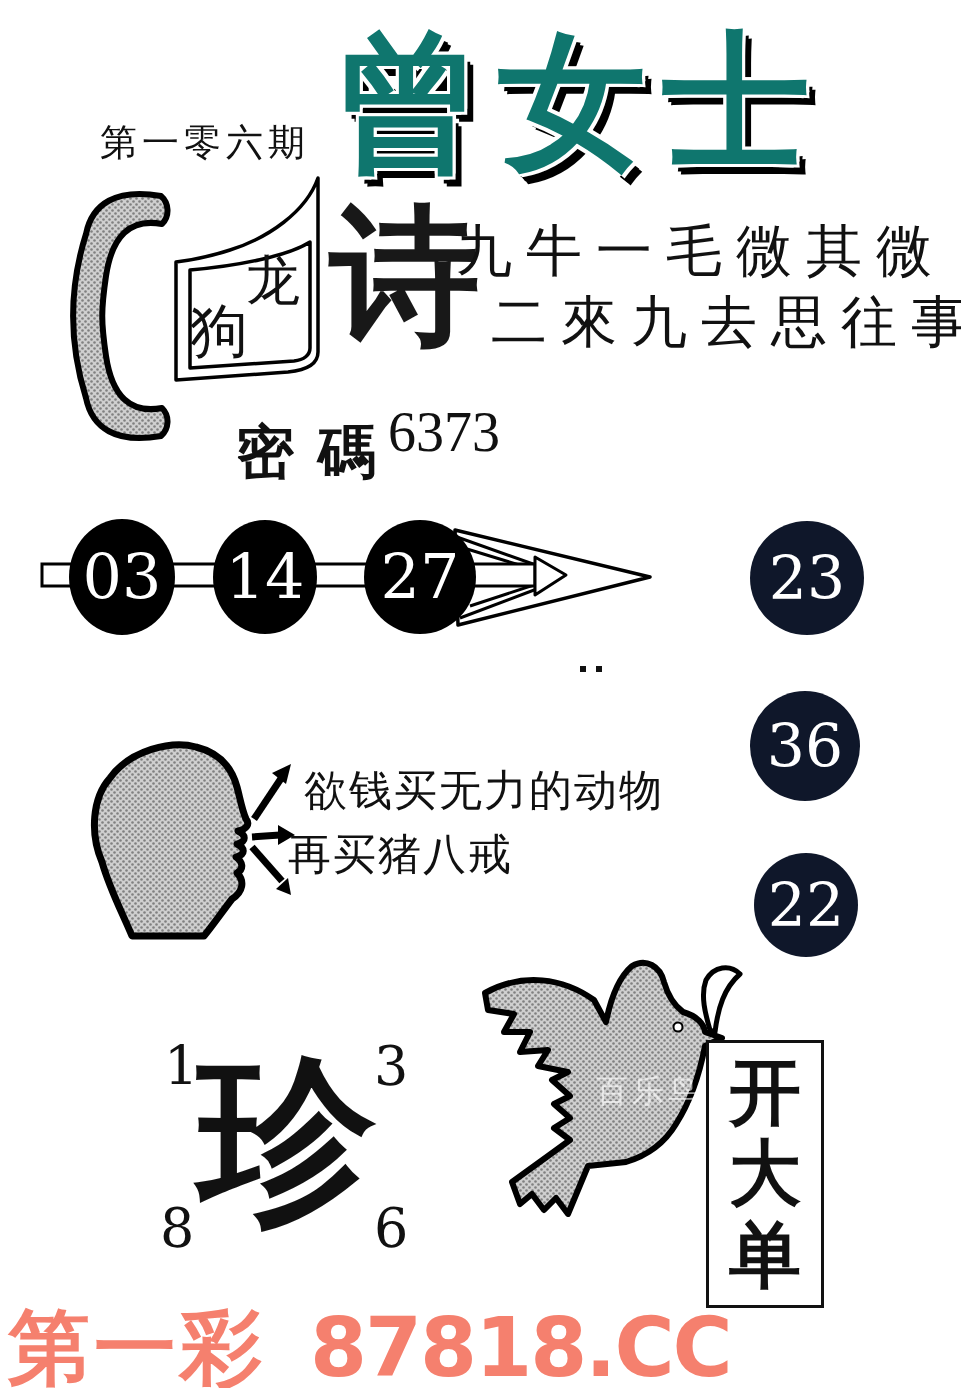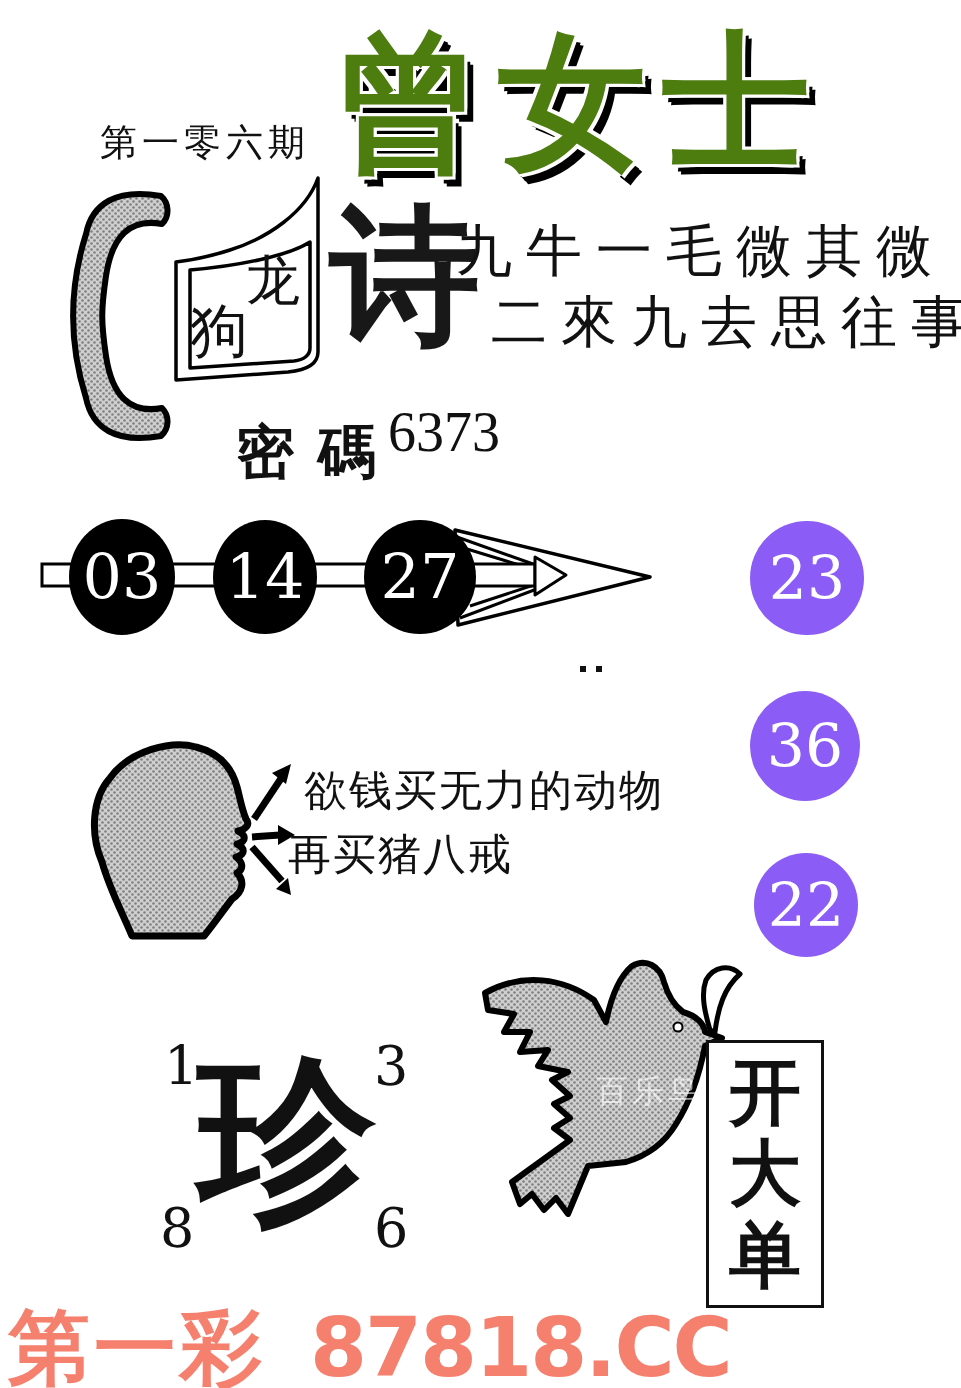--- a/index.html
+++ b/index.html
@@ -4,31 +4,31 @@
 <style>
   html,body{margin:0;padding:0;background:#e8e8e8;}
   .sheet{
     position:relative;width:961px;height:1388px;background:#ffffff;
     overflow:hidden;font-family:"Liberation Serif", serif;color:#111;
   }
   .abs{position:absolute;}
   .issue{font-size:37px;letter-spacing:5px;}
   .title{
     font-family:"DejaVu Sans", sans-serif;font-weight:bold;font-size:148px;
-    letter-spacing:16px;line-height:1;color:#4d7c0f;
+    letter-spacing:16px;line-height:1;color:#0f766e;
     text-shadow:-3px -3px 0 #fff,3px -3px 0 #fff,-3px 3px 0 #fff,3px 3px 0 #fff,
                  6px 7px 0 #000,9px 10px 0 #000;
   }
   .poem-char{font-size:150px;font-weight:bold;line-height:1;color:#181818;}
   .zodiac{line-height:1;color:#111;}
   .verse{font-size:56px;letter-spacing:14px;white-space:nowrap;}
   .pw-label{font-size:58px;font-weight:bold;letter-spacing:24px;}
   .pw-value{font-size:56px;line-height:1;}
   .ball{
-    background:#8b5cf6;border-radius:50%;color:#fff;display:flex;
+    background:#0f172a;border-radius:50%;color:#fff;display:flex;
     align-items:center;justify-content:center;font-size:60px;
     font-family:"DejaVu Serif", serif;
   }
   .speech{font-size:43px;letter-spacing:2px;white-space:nowrap;}
   .digit{font-size:54px;font-family:"DejaVu Serif", serif;line-height:1;}
   .treasure-char{font-size:178px;font-weight:bold;line-height:1;}
   .banner-box{
     width:118px;height:268px;border:3px solid #111;background:#fff;
     display:flex;flex-direction:column;align-items:center;
     justify-content:space-evenly;padding:4px 0;box-sizing:border-box;

